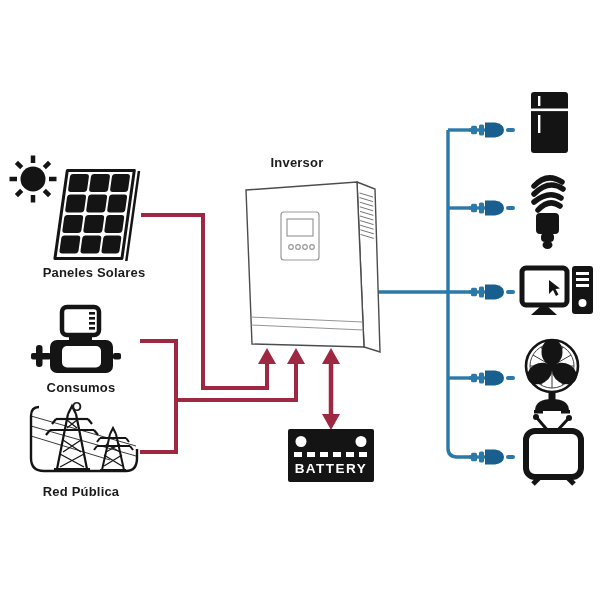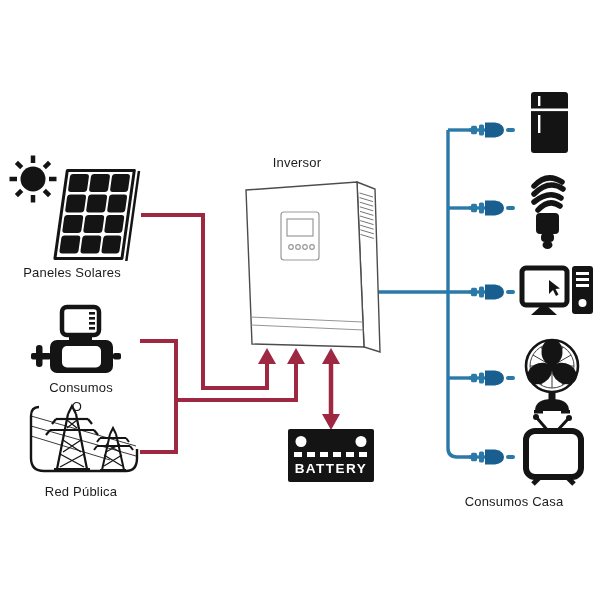--- a/index.html
+++ b/index.html
@@ -1,19 +1,19 @@
 <!DOCTYPE html>
 <html style="--dc_line: #9e2742; --ac_line: #2b79a8; --plug_body: #185f8f; --icon_ink: #141414; --inverter_stroke: #4c4c4c; --background: #ffffff;"><head>
 <meta charset="utf-8">
 <style>
   html,body{margin:0;padding:0;background:#fff;}
   .canvas{position:relative;width:610px;height:610px;background:var(--background,#fff);
           font-family:"Liberation Sans",sans-serif;overflow:hidden;}
   .gfx{position:absolute;left:0;top:0;}
-  .label{position:absolute;transform:translateX(-50%);font-weight:normal;font-size:13px;
+  .label{position:absolute;transform:translateX(-50%);font-weight:bold;font-size:13px;
          color:#1b1b1b;white-space:nowrap;letter-spacing:.2px;}
   
   .dc{stroke:var(--dc_line);stroke-width:4;fill:none;}
   .dcthick{stroke:var(--dc_line);stroke-width:4.5;fill:none;}
   .dcf{fill:var(--dc_line);}
   .ac{stroke:var(--ac_line);stroke-width:3.4;fill:none;}
   .acf{fill:var(--ac_line);}
   .plugbody{fill:var(--plug_body);}
   
   .ink{fill:var(--icon_ink);}
@@ -281,19 +281,18 @@
     <circle cx="536" cy="417" r="3" class="ink"></circle>
     <circle cx="569" cy="418" r="3" class="ink"></circle>
     <rect x="526" y="431" width="55" height="46" rx="9" fill="#ffffff" stroke="var(--icon_ink)" stroke-width="6"></rect>
     <g class="inkline" stroke-width="5">
       <line x1="541" y1="476" x2="533" y2="484"></line>
       <line x1="566" y1="476" x2="574" y2="484"></line>
     </g>
   </g>
 </svg>
 
-  <div class="label" style="left:72px;top:265px;">Paneles Solares</div>
+  <div class="label" style="left:94px;top:265px;">Paneles Solares</div>
   <div class="label" style="left:81px;top:380px;">Consumos</div>
   <div class="label" style="left:77px;top:399px;">O</div>
   <div class="label" style="left:81px;top:484px;">Red Pública</div>
   <div class="label" style="left:297px;top:155px;">Inversor</div>
-  <div class="label" style="left:514px;top:494px;">Consumos Casa</div>
 </div>
 
 </body></html>

